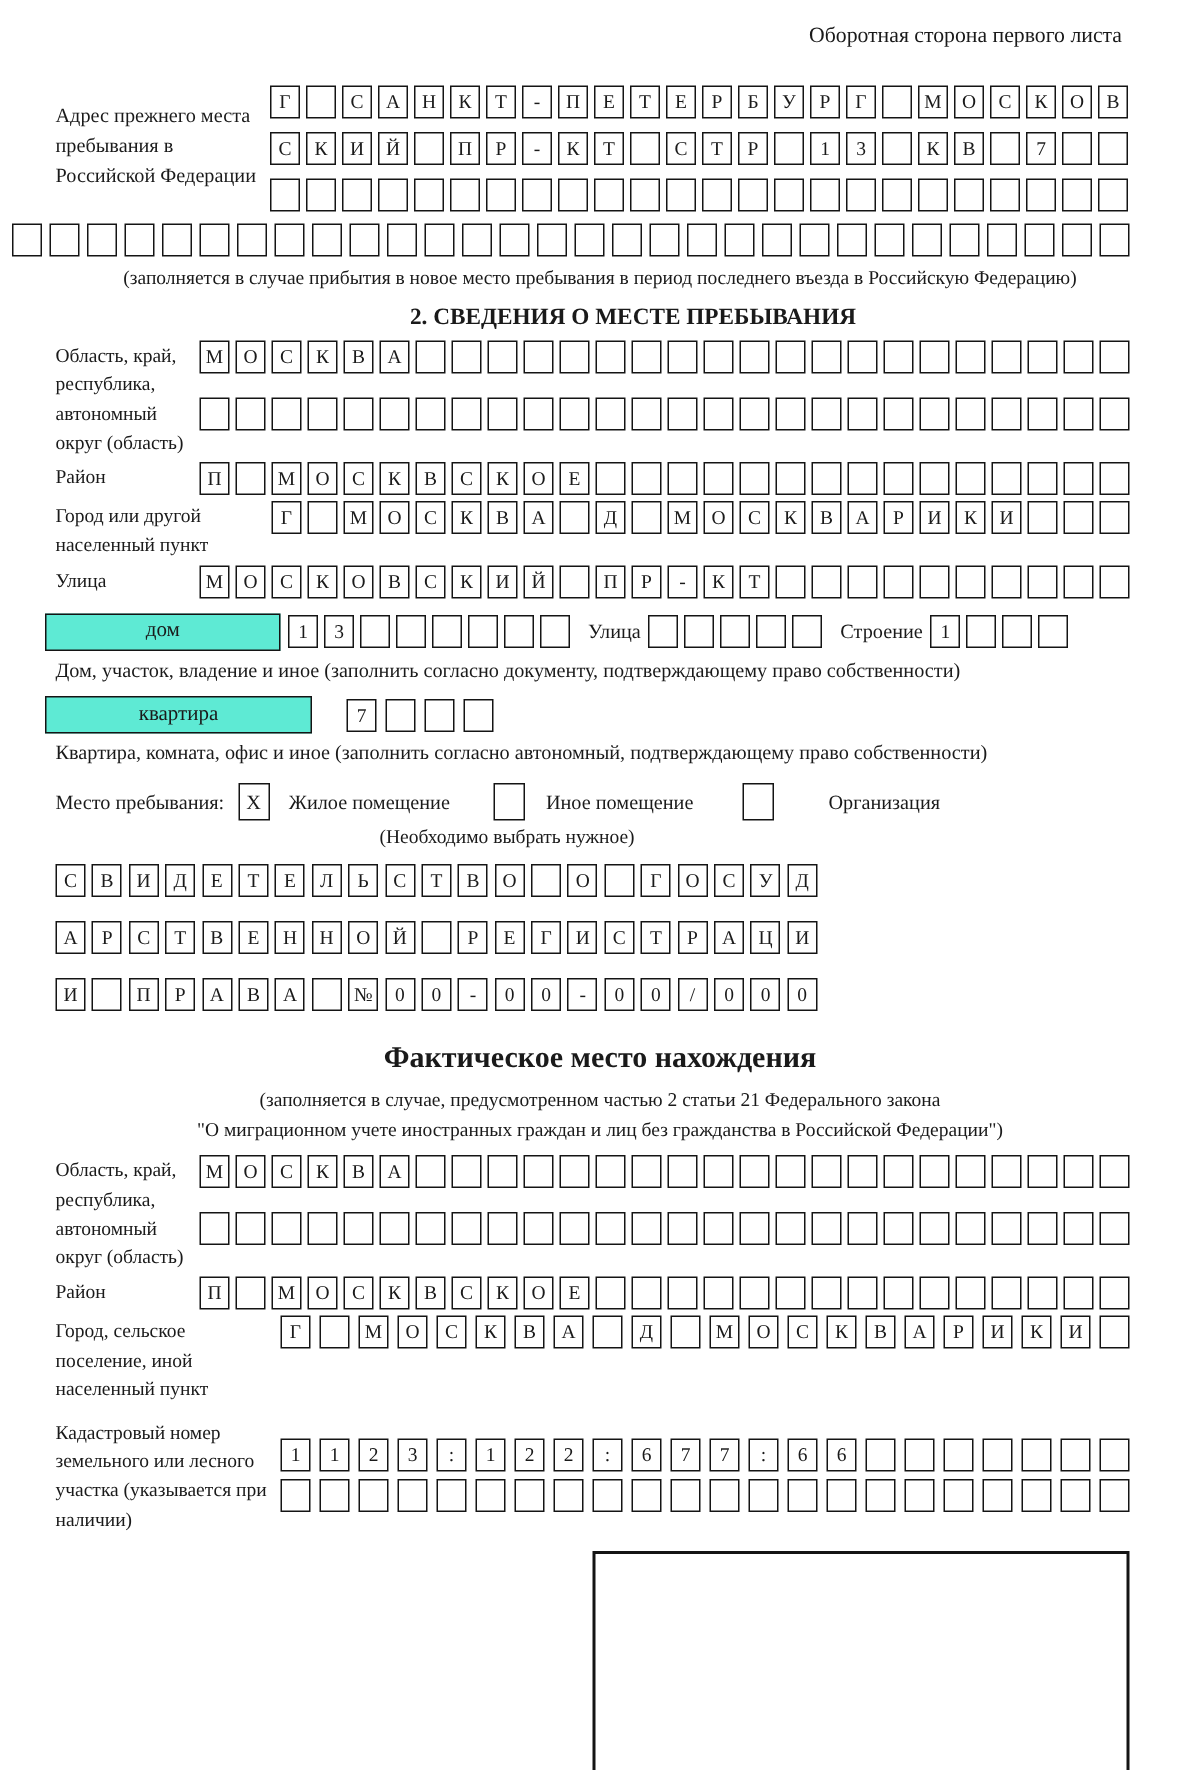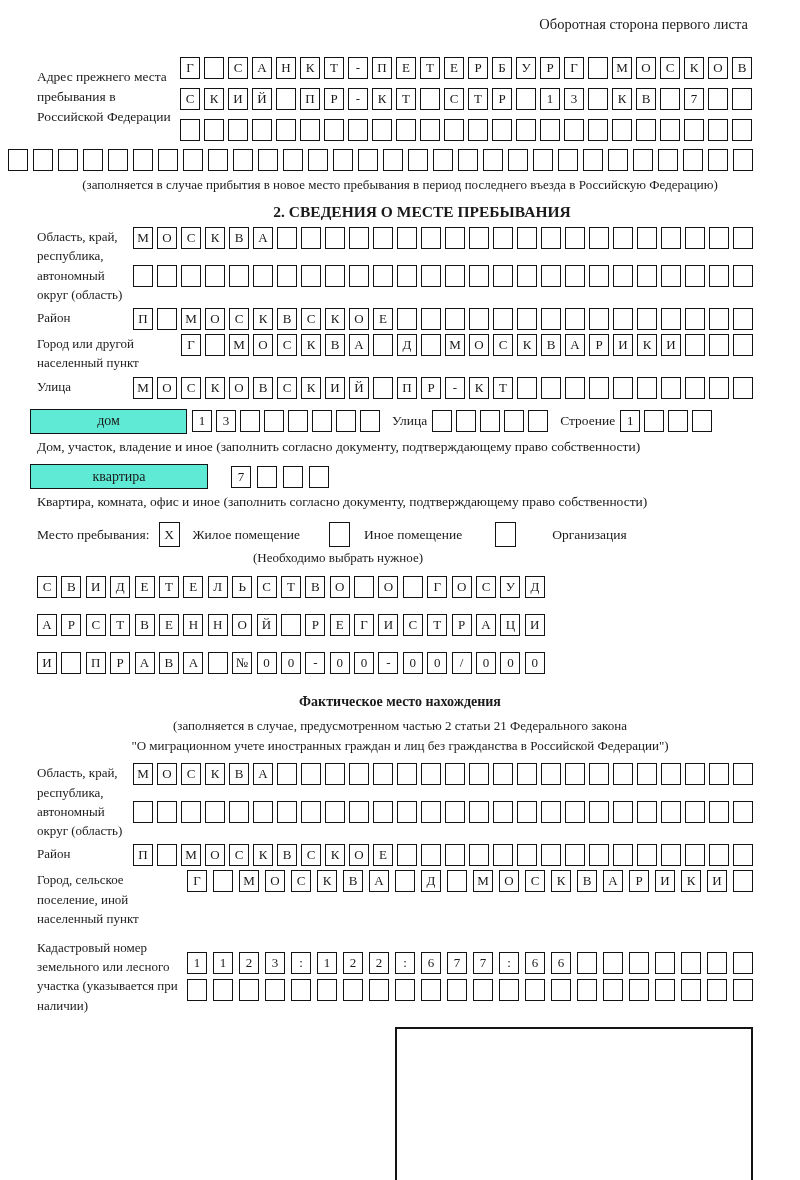--- a/index.html
+++ b/index.html
@@ -39,21 +39,21 @@
   .w207 { width:207px; }
   .w150 { width:150px; font-size:13px; }
 
   .overflow-row { margin:8px 0 0 8px; }
 
   .note { font-size:13px; line-height:1.4; }
   .note-center { text-align:center; margin-top:5px; }
   .note-left { margin:4px 0 0 37px; font-size:13.5px; }
 
   .sec-title { text-align:center; font-weight:bold; font-size:15.5px; margin-top:9px;padding-left:44px; }
-  .fact-title { text-align:center; font-weight:bold; font-size:14px; margin-top:20px; }
+  .fact-title { text-align:center; font-weight:bold; font-size:20px; margin-top:20px; }
 
   .ml37 { margin-left:37px; }
   .mt6 { margin-top:6px; }
   .mt4 { margin-top:4px; }
   .mt8 { margin-top:8px; }
   .mt10 { margin-top:10px; }
 
   .widebox {
     height:25px; border:1.8px solid #141414;
     display:flex; align-items:center; justify-content:center;
@@ -397,21 +397,21 @@
 
   <div class="apt-row">
     <div class="widebox kv-box">квартира</div>
     <div class="cellrow gap6">
         <span class="cell">7</span>
         <span class="cell"></span>
         <span class="cell"></span>
         <span class="cell"></span>
       </div>
   </div>
-  <div class="note note-left">Квартира, комната, офис и иное (заполнить согласно документу, подтверждающему право собственности)</div>
+  <div class="note note-left">Квартира, комната, офис и иное (заполнить согласно автономный, подтверждающему право собственности)</div>
 
   <div class="stay-row">
     <span>Место пребывания:</span>
     <span class="chk" style="margin-left:9px">X</span>
     <span style="margin-left:13px">Жилое помещение</span>
     <span class="chk" style="margin-left:29px"></span>
     <span style="margin-left:14px">Иное помещение</span>
     <span class="chk" style="margin-left:33px"></span>
     <span style="margin-left:36px">Организация</span>
   </div>

